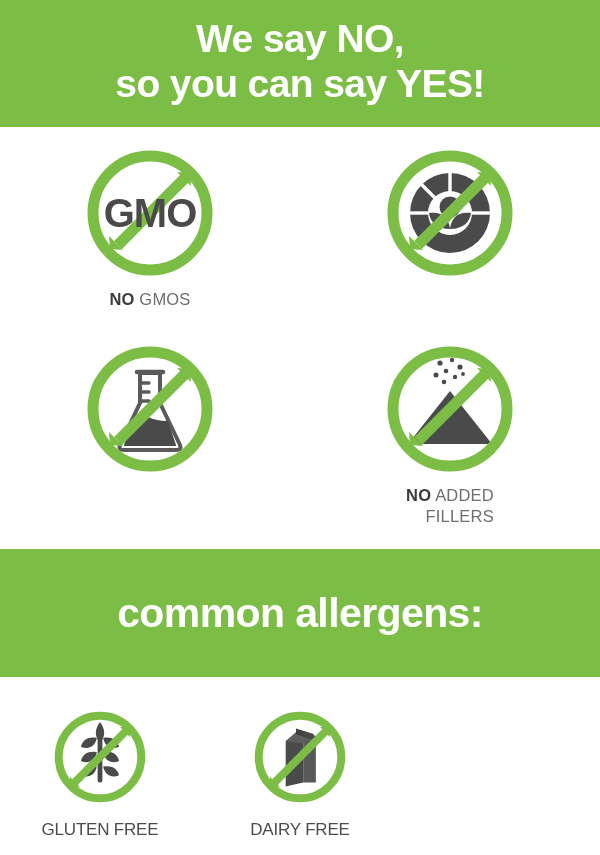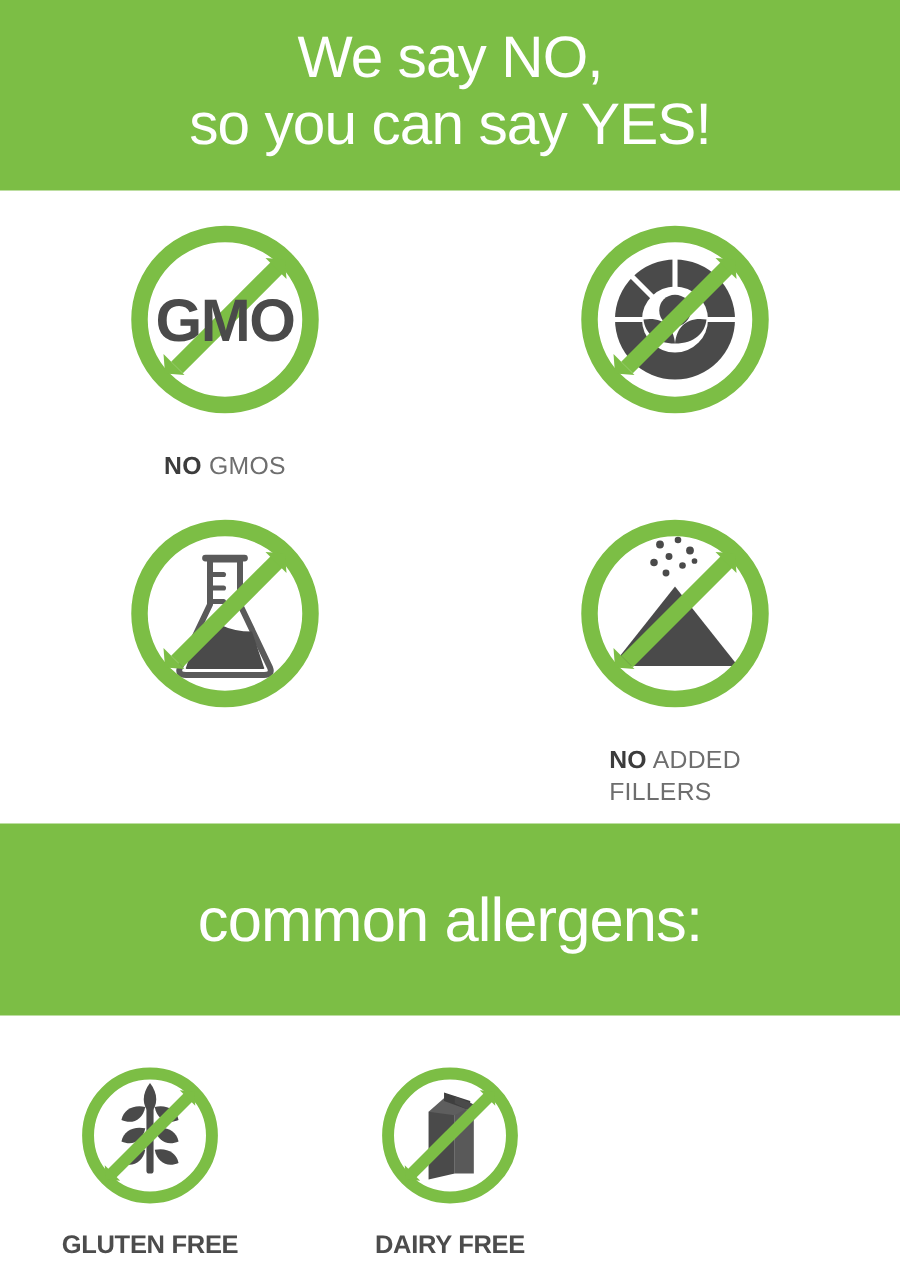--- a/index.html
+++ b/index.html
@@ -35,21 +35,21 @@
     height: 127px;
     padding-bottom: 4px;
   }
 
   .banner-mid {
     height: 128px;
     margin-top: 12px;
   }
 
   .banner-line {
-    font-weight: normal;
+    font-weight: bold;
     letter-spacing: -0.6px;
     line-height: 1.14;
     white-space: nowrap;
     text-align: center;
   }
 
   .banner-top .banner-line { font-size: 39px; }
   .banner-mid .l1 { font-size: 41px; letter-spacing: 0px; }
   .banner-mid .l2 { font-size: 41px; }
 
@@ -65,22 +65,22 @@
     display: flex;
     flex-direction: column;
     align-items: center;
     justify-content: flex-start;
   }
 
   .badge-wrap { width: 136px; height: 136px; }
   .badge-wrap svg { display: block; width: 100%; height: 100%; }
 
   .no-label {
-    margin-top: 20px;
-    text-align: left;
+    margin-top: 8px;
+    text-align: right;
     font-size: 16.5px;
     line-height: 1.28;
     color: #6e6e6e;
     letter-spacing: 0.2px;
   }
   .no-label b { color: #3c3c3c; font-weight: bold; }
 
   
   .allergen-row {
     display: grid;
@@ -93,21 +93,21 @@
     flex-direction: column;
     align-items: center;
   }
 
   .allergen-badge { width: 108px; height: 108px; }
   .allergen-badge svg { display: block; width: 100%; height: 100%; }
 
   .allergen-label {
     margin-top: 9px;
     font-size: 17px;
-    font-weight: bold;
+    font-weight: normal;
     color: #4c4c4c;
     letter-spacing: -0.2px;
     text-align: center;
   }
 </style>
 </head>
 <body>
 
 <div class="page">
 

